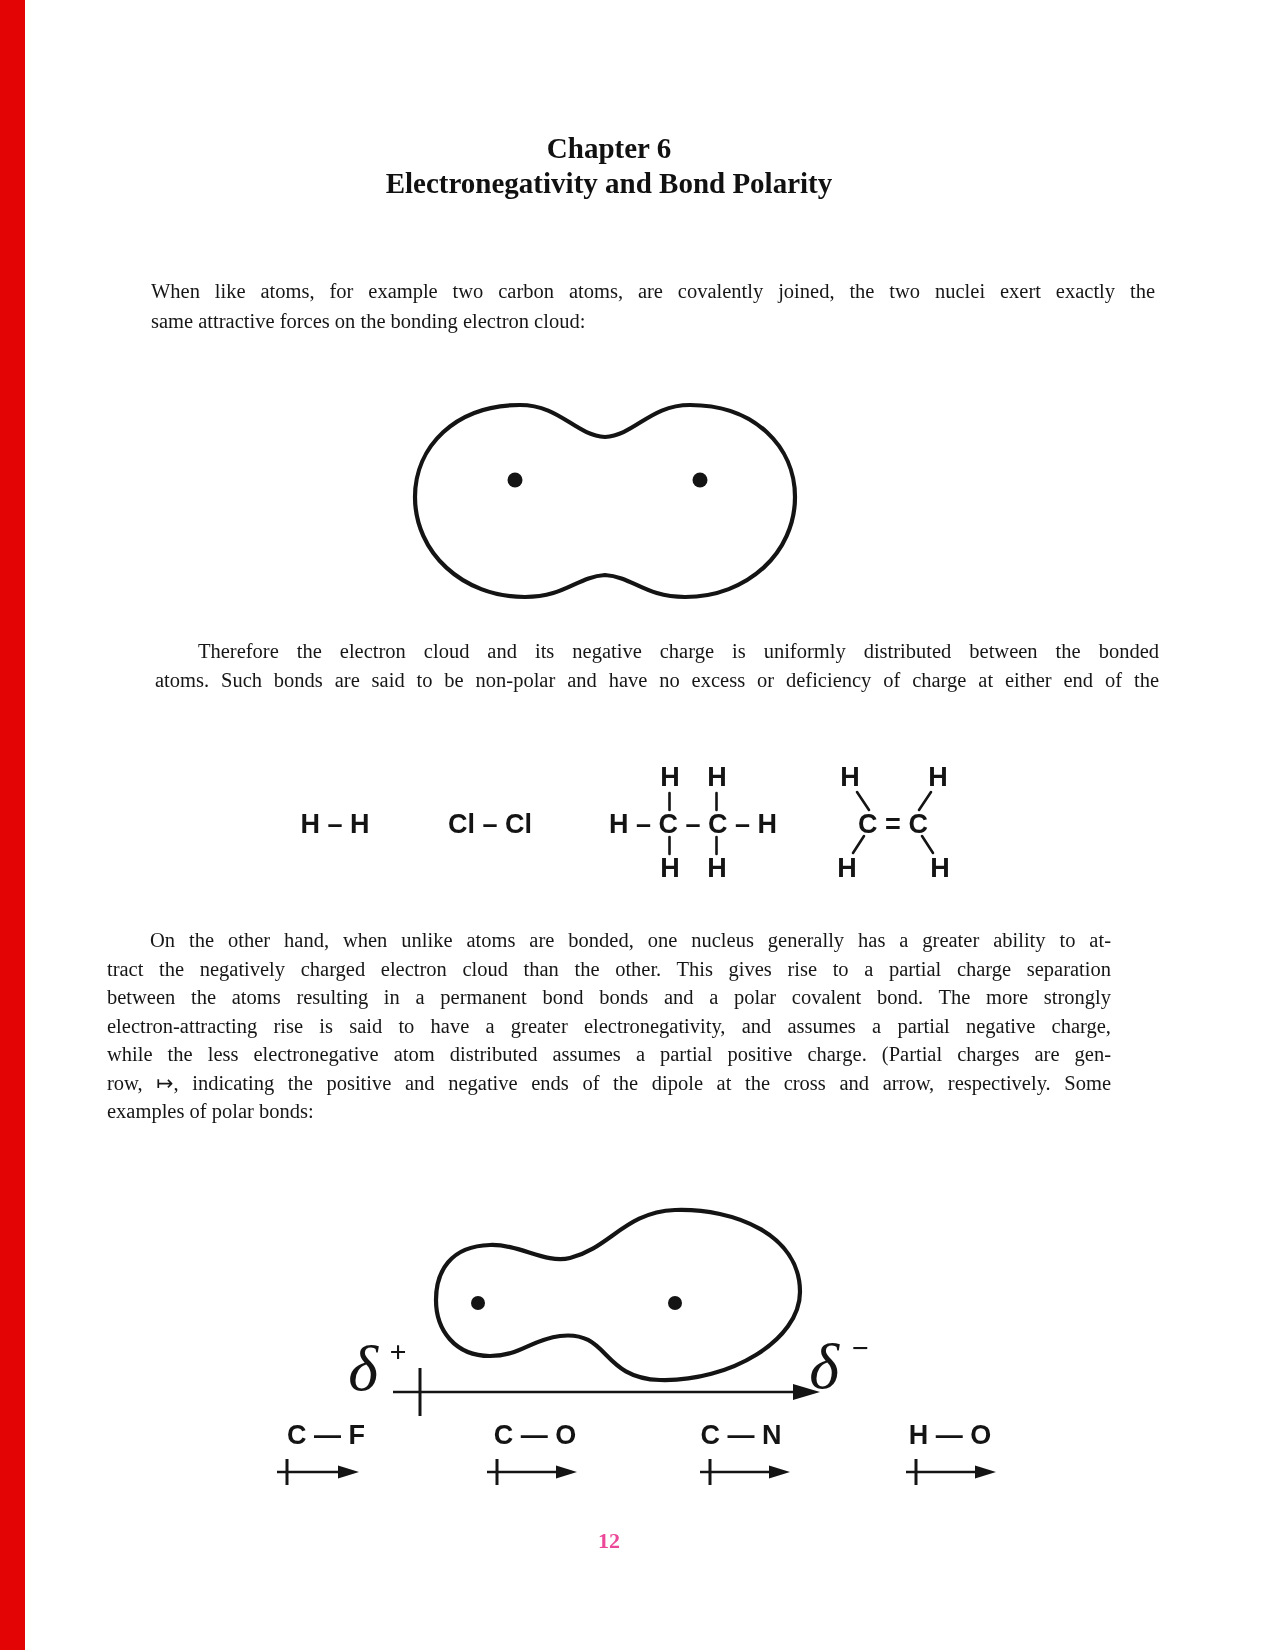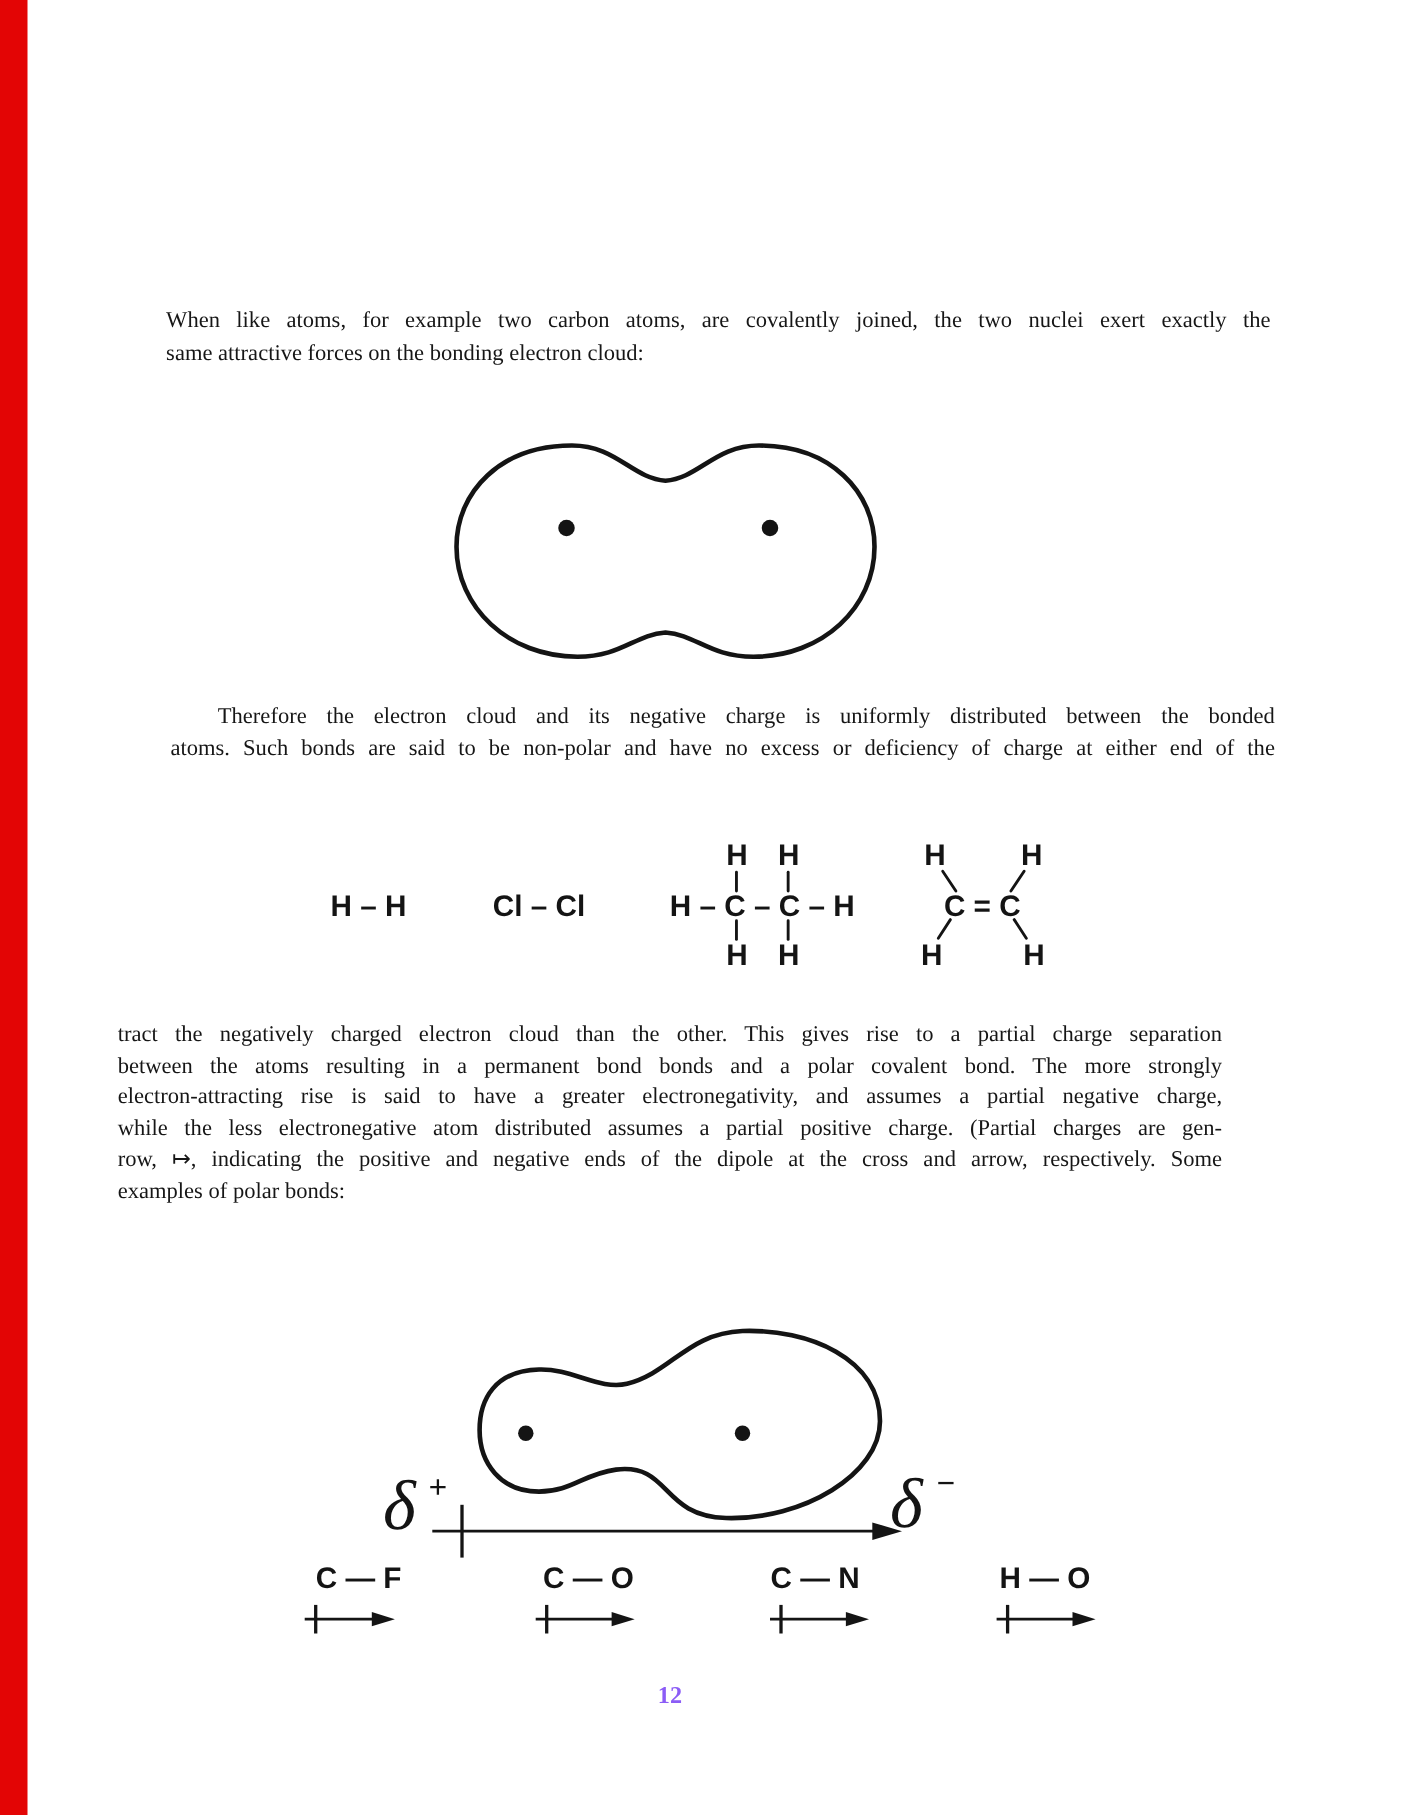--- a/index.html
+++ b/index.html
@@ -27,29 +27,33 @@
           fill:#141414; text-anchor:middle; }
   .bondline { stroke:#141414; stroke-width:2.6; stroke-linecap:round; }
   .arrow-shaft { stroke:#141414; stroke-width:2.5; }
   .arrow-tick  { stroke:#141414; stroke-width:3; }
   .arrow-head  { fill:#141414; stroke:none; }
   .delta { font-family:"Liberation Serif", serif; font-style:italic; font-size:64px;
            fill:#141414; text-anchor:middle; }
   .delta-sign { font-family:"Liberation Serif", serif; font-weight:bold; font-size:30px;
                 fill:#141414; text-anchor:middle; }
   .page-num { position:absolute; left:107px; top:1528px; width:1004px; text-align:center;
-              font-weight:bold; font-size:22px; color:#8b5cf6; }
+              font-weight:bold; font-size:22px; color:#ec4899; }
 </style>
 </head>
 <body>
 
 <div class="page">
 
   <div class="red-stripe"></div>
 
+  <div class="title-block">
+    <div>Chapter 6</div>
+    <div>Electronegativity and Bond Polarity</div>
+  </div>
 
   <div class="para" id="p1">
       <div class="pline"><span>When like atoms, for example two carbon atoms, are covalently joined, the two nuclei exert exactly the</span></div>
       <div class="pline last"><span>same attractive forces on the bonding electron cloud:</span></div>
     </div>
 
   <svg class="fig" id="fig-cloud1" width="1275" height="230" viewBox="0 0 1275 230">
     <path class="cloud" d="M 520,20 C 455,20 415,62 415,112 C 415,167 462,212 525,212
          C 565,212 577,192 605,190 C 633,192 645,212 685,212
          C 748,212 795,167 795,112 C 795,62 755,20 690,20
@@ -82,20 +86,21 @@
     <text class="atom" x="938" y="71">H</text>
     <text class="atom" x="847" y="162">H</text>
     <text class="atom" x="940" y="162">H</text>
     <line class="bondline" x1="857" y1="77" x2="869" y2="95"></line>
     <line class="bondline" x1="931" y1="77" x2="919" y2="95"></line>
     <line class="bondline" x1="864" y1="121" x2="853" y2="138"></line>
     <line class="bondline" x1="922" y1="121" x2="933" y2="138"></line>
   </svg>
 
   <div class="para" id="p3">
+      <div class="pline indent"><span>On the other hand, when </span><span class="it">unlike</span><span> atoms are bonded, one nucleus generally has a greater ability to at-</span></div>
       <div class="pline"><span>tract the negatively charged electron cloud than the other. This gives rise to a </span><span class="it">partial charge separation</span></div>
       <div class="pline"><span>between the atoms resulting in a permanent </span><span class="it">bond bonds</span><span> and a </span><span class="it">polar</span><span> covalent bond. The more strongly</span></div>
       <div class="pline"><span>electron-attracting rise is said to have a greater </span><span class="it">electronegativity,</span><span> and assumes a partial negative charge,</span></div>
       <div class="pline"><span>while the less electronegative atom distributed assumes a partial positive charge. (Partial charges are gen-</span></div>
       <div class="pline"><span>row, ↦, indicating the positive and negative ends of the dipole at the cross and arrow, respectively. Some</span></div>
       <div class="pline last"><span>examples of polar bonds:</span></div>
     </div>
 
   <svg class="fig" id="fig-polar" width="1275" height="370" viewBox="0 0 1275 370">
     <path class="cloud" d="M 490,105 C 450,106 436,132 436,160 C 436,190 455,216 490,216

